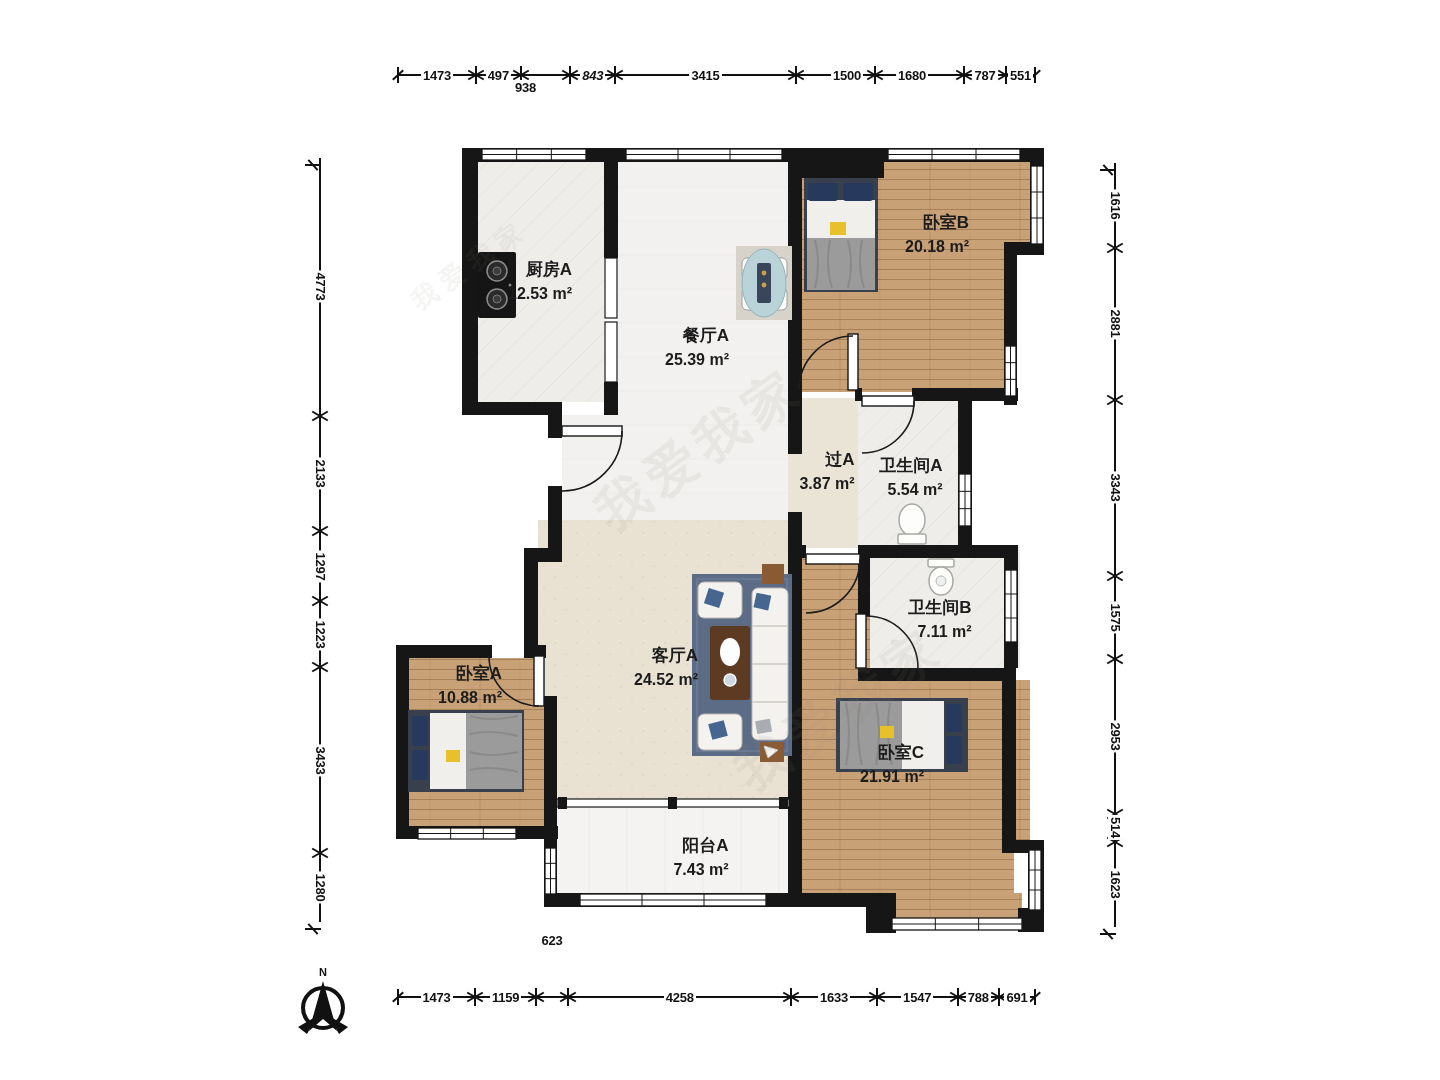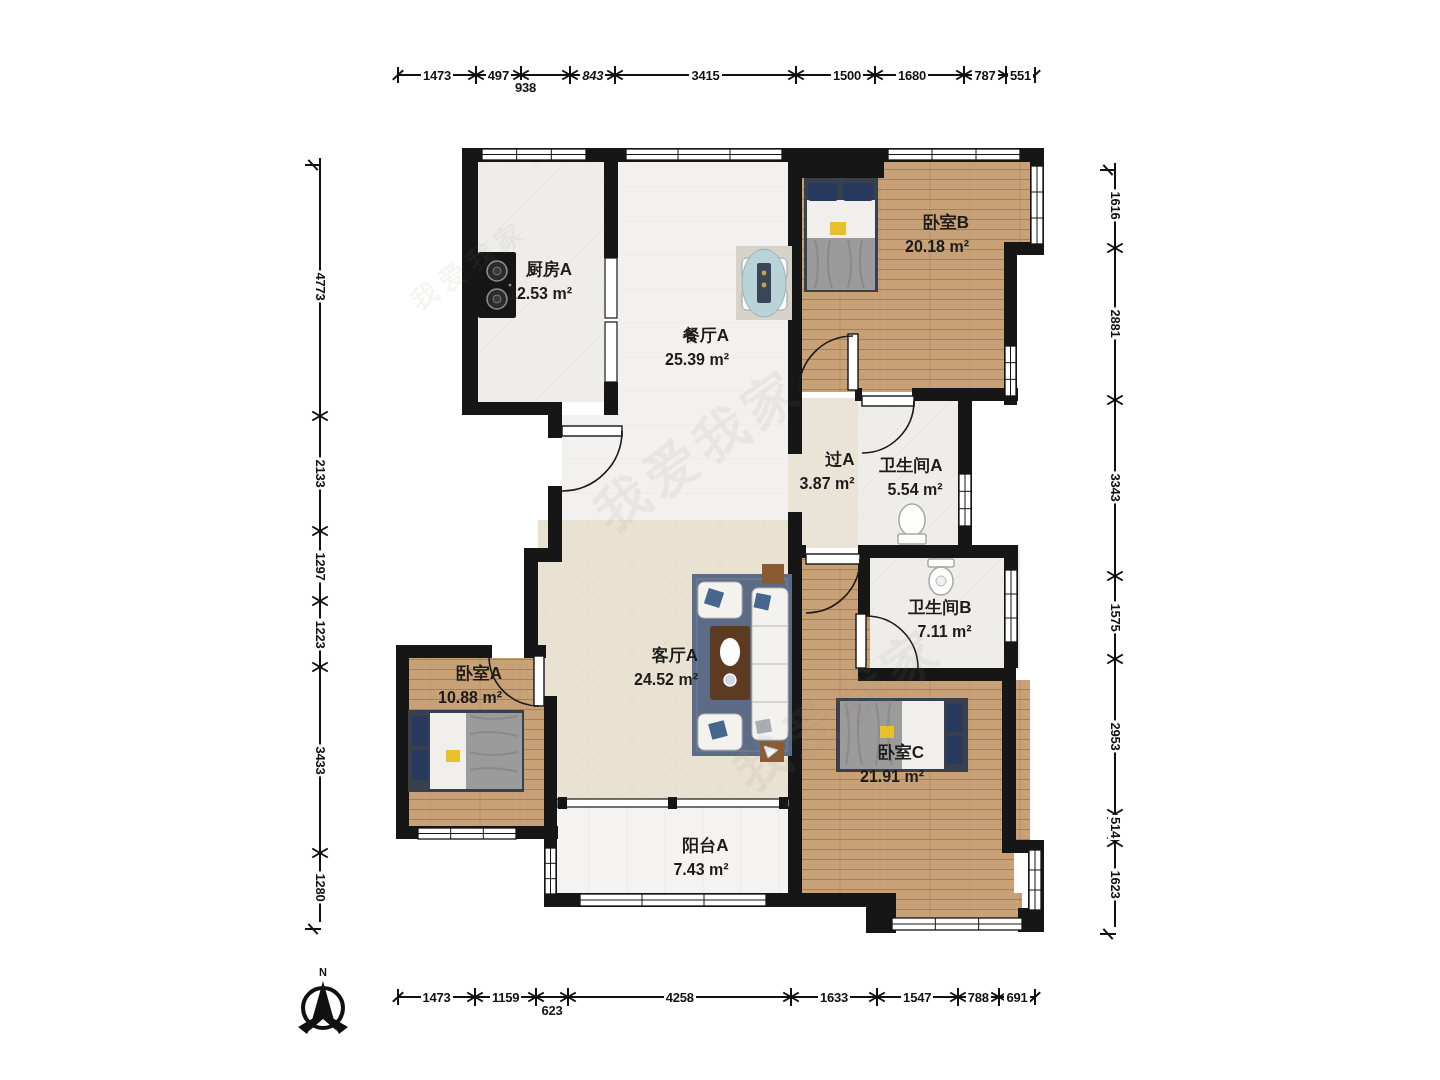--- a/index.html
+++ b/index.html
@@ -333,21 +333,21 @@
     <div class="dlab" style="left: 972.492px; top: 67.5px;">787</div>
     <div class="dlab" style="left: 1007.91px; top: 67.5px;">551</div>
     <div class="dbase" style="left: 398px; top: 996px; width: 637px; height: 2px;"></div>
     <div class="endmark" style="left: 397px; top: 989px;"></div>
     <div class="endmark" style="left: 1034px; top: 989px;"></div>
     <div class="star" style="left: 474.087px; top: 988px;"></div>
     <div class="dlab" style="left: 420.543px; top: 989.5px;">1473</div>
     <div class="star" style="left: 534.741px; top: 988px;"></div>
     <div class="dlab" style="left: 489.914px; top: 989.5px;">1159</div>
     <div class="star" style="left: 567.345px; top: 988px;"></div>
-    <div class="dlab" style="left: 539.543px; top: 1003px;">623</div>
+    <div class="dlab" style="left: 539.543px; top: 933px;">623</div>
     <div class="star" style="left: 790.18px; top: 988px;"></div>
     <div class="dlab" style="left: 663.762px; top: 989.5px;">4258</div>
     <div class="star" style="left: 875.64px; top: 988px;"></div>
     <div class="dlab" style="left: 817.91px; top: 989.5px;">1633</div>
     <div class="star" style="left: 956.599px; top: 988px;"></div>
     <div class="dlab" style="left: 901.119px; top: 989.5px;">1547</div>
     <div class="star" style="left: 997.838px; top: 988px;"></div>
     <div class="dlab" style="left: 965.718px; top: 989.5px;">788</div>
     <div class="dlab" style="left: 1004.42px; top: 989.5px;">691</div>
     <div class="dbase" style="top: 158px; left: 319px; height: 764px; width: 2px;"></div>

